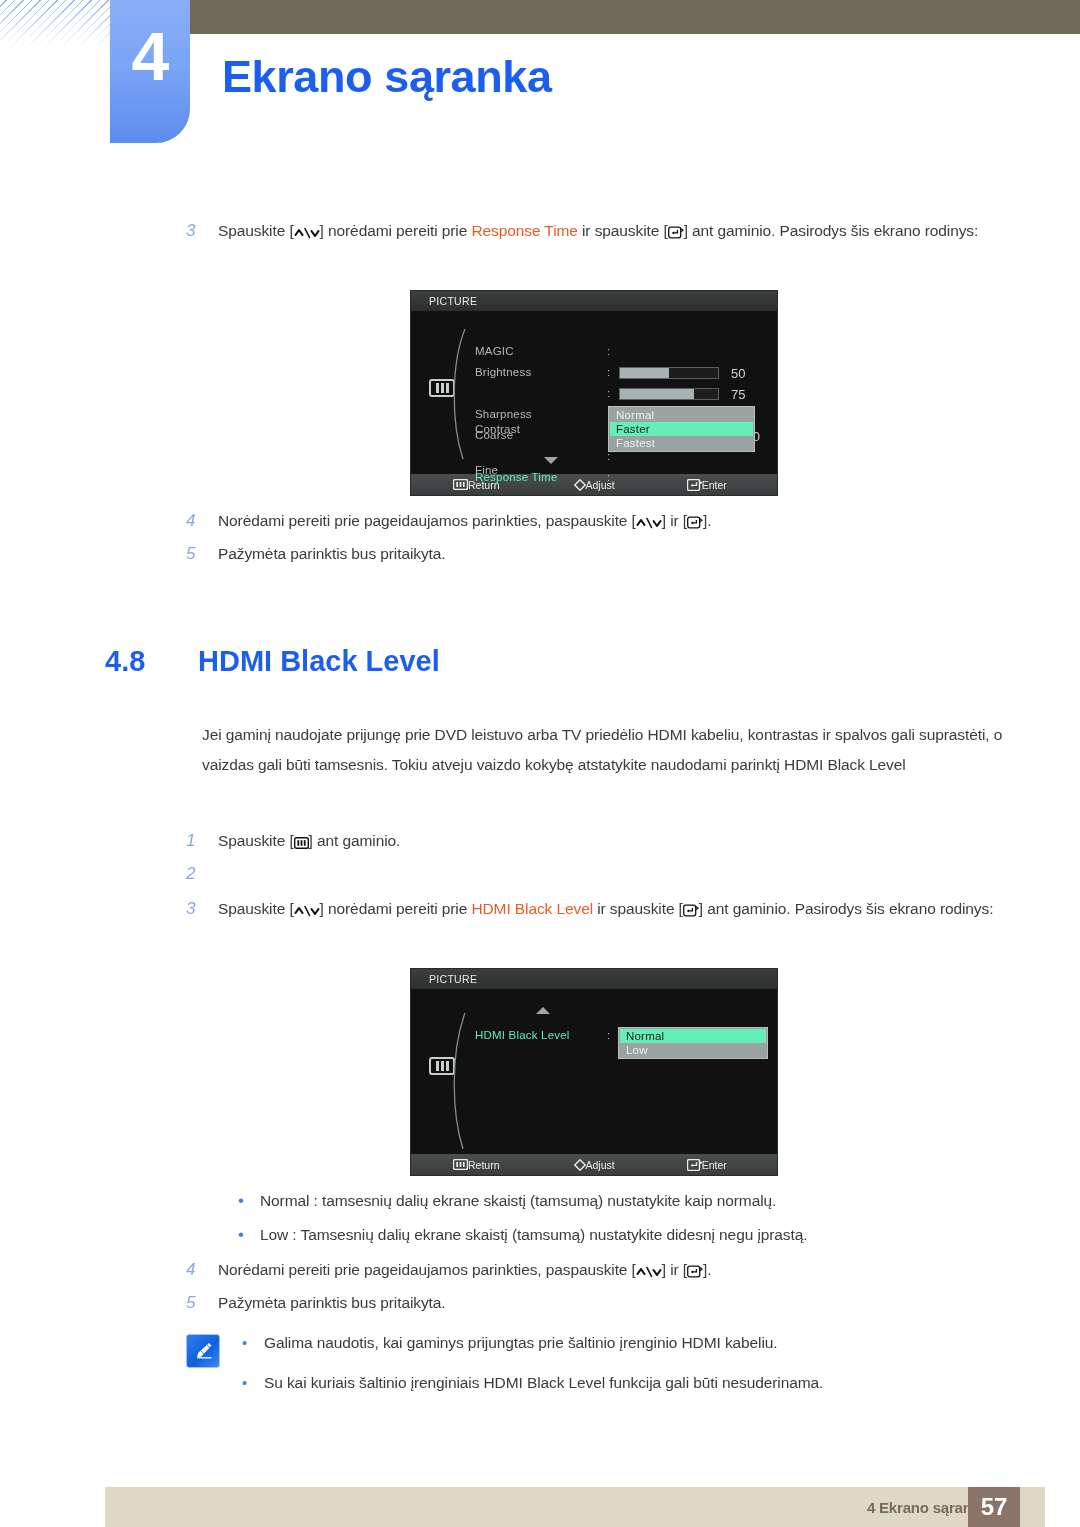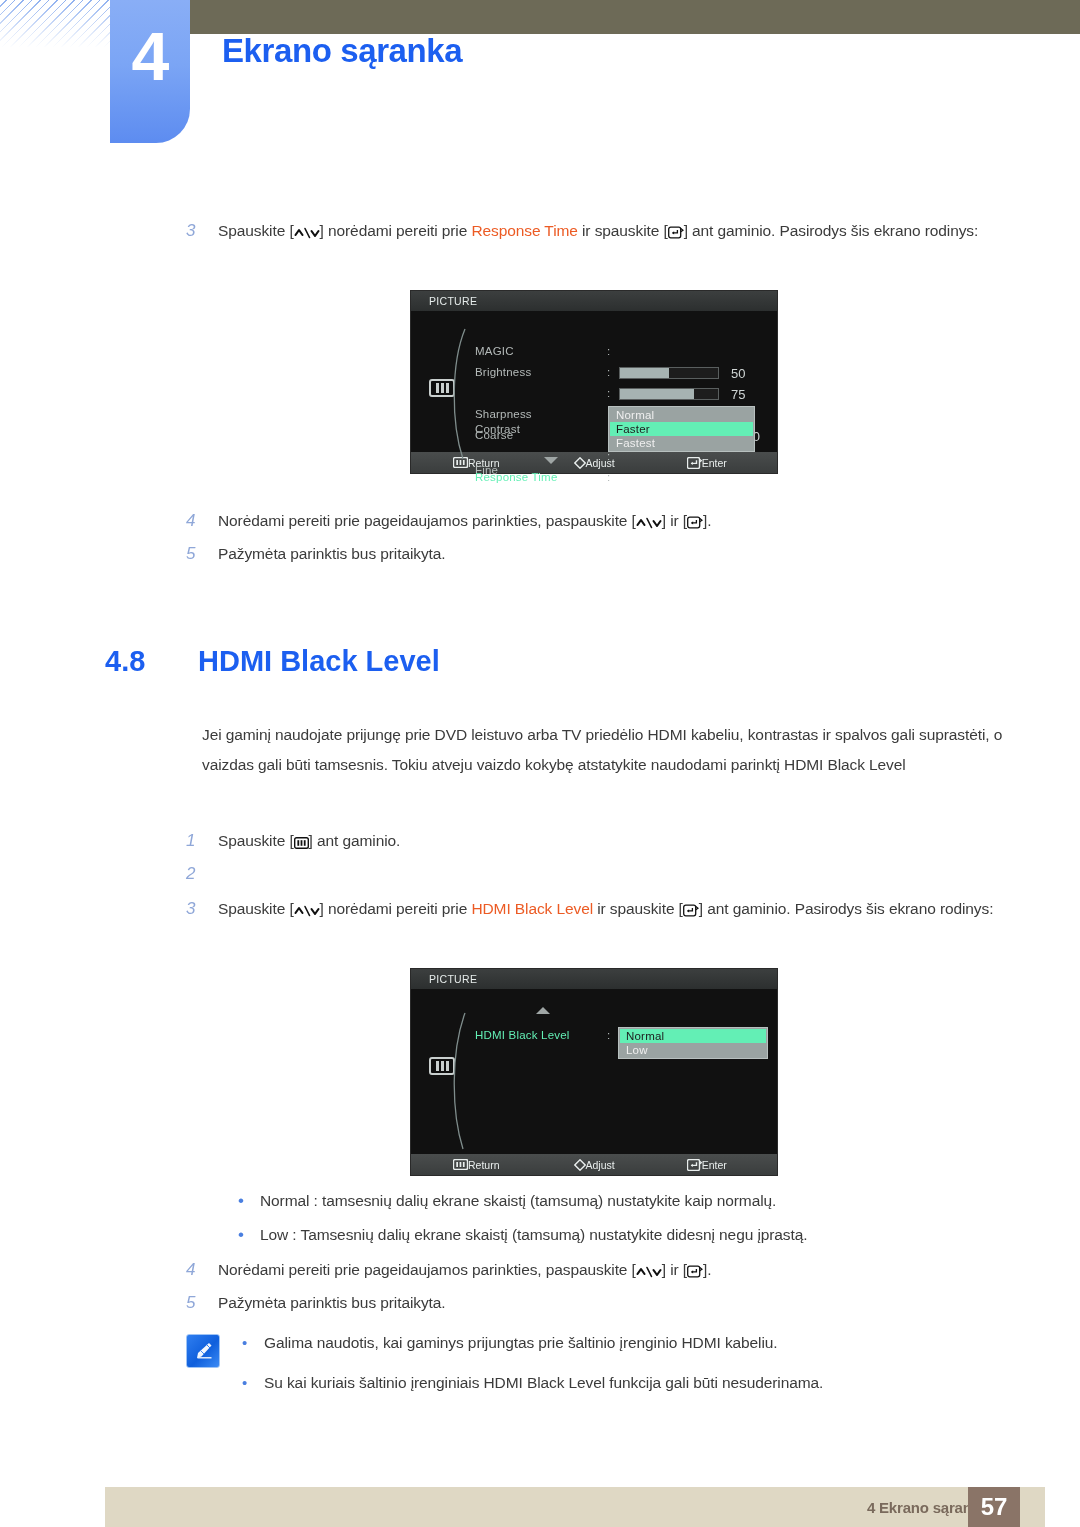--- a/index.html
+++ b/index.html
@@ -50,22 +50,22 @@
   .chapter-tab .num {
     color: #ffffff;
     font-size: 68px;
     font-weight: bold;
     line-height: 1;
     margin-top: 22px;
     letter-spacing: -1px;
   }
   .chapter-title {
     position: absolute;
-    left: 222px; top: 32px;
-    font-size: 33px;
+    left: 222px; top: 51px;
+    font-size: 45px;
     font-weight: bold;
     color: #1c5ff0;
     letter-spacing: -0.4px;
   }
 
   .step {
     position: absolute;
     display: flex;
     align-items: flex-start;
   }
@@ -278,21 +278,21 @@
         </svg>] norėdami pereiti prie <span class="hl">Response Time</span> ir spauskite [<svg class="keysvg" width="16" height="13" viewBox="0 0 16 13">
           <rect x="0.7" y="1.2" width="12" height="10.6" rx="2" fill="none" stroke="#111" stroke-width="1.3"></rect>
           <path d="M9.4 3.9 L9.4 6.9 L4.5 6.9" fill="none" stroke="#111" stroke-width="1.3"></path>
           <path d="M6.1 5.2 L4 6.9 L6.1 8.6 Z" fill="#111"></path>
           <path d="M12.8 2.6 L15 4.2 L12.8 5.8" fill="none" stroke="#111" stroke-width="1.2"></path>
         </svg>] ant gaminio. Pasirodys šis ekrano rodinys:</span>
   </div>
 
   <div class="osd" id="osd1" style="left:410px; top:290px;">
     <div class="osd-title">PICTURE</div>
-    <div class="osd-body" style="height:141px;">
+    <div class="osd-body" style="height:163px;">
 
       <div class="sidebar-icon" style="left:18px; top:68px;">
         <i></i>
           <i></i>
           <i></i>
       </div>
 
       <svg class="curve" style="left:36px; top:16px;" width="30" height="136">
         <path d="M18 2 C4 36, 4 96, 16 132" stroke="#7f8d8c" stroke-width="1.3" fill="none"></path>
       </svg>

